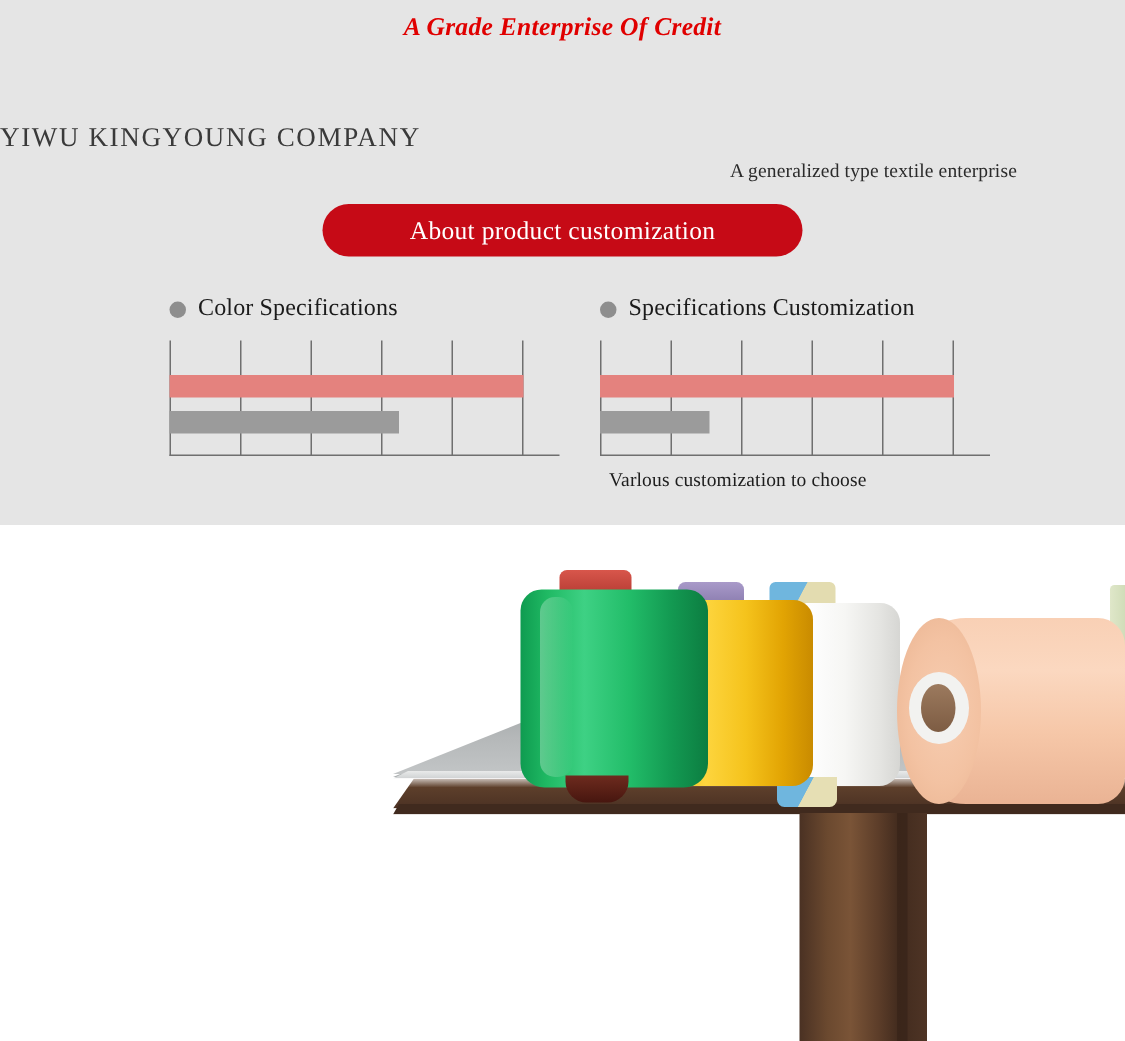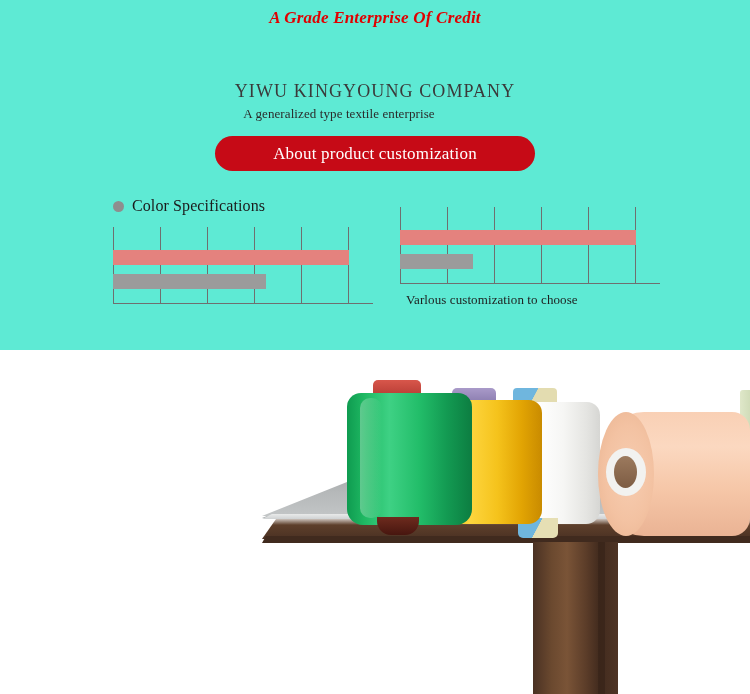--- a/index.html
+++ b/index.html
@@ -1,40 +1,40 @@
 <!DOCTYPE html>
 <html><head>
 <meta charset="utf-8">
 <style>
   html,body{margin:0;padding:0;background:#ffffff;}
   body{
     width:750px;height:694px;position:relative;overflow:hidden;
     font-family:"Liberation Sans",sans-serif;
     -webkit-font-smoothing:antialiased;
   }
-  .page{position:absolute;inset:0;background:#5eead4;}
+  .page{position:absolute;inset:0;background:#e5e5e5;}
 
   
   .tagline{
     position:absolute;left:0;top:8px;width:750px;text-align:center;
     font-family:"Liberation Serif",serif;font-style:italic;font-weight:700;
     font-size:17px;color:#e00000;letter-spacing:.2px;
   }
   .main-title{
     position:absolute;left:0;top:38px;width:750px;text-align:center;
     font-family:"Liberation Sans",sans-serif;font-weight:700;
     font-size:31px;color:#141414;letter-spacing:.5px;word-spacing:6px;
   }
   .company{
-    position:absolute;left:0;top:81px;width:750px;text-align:center;
+    position:absolute;left:0;top:81px;width:750px;text-align:left;
     font-family:"Liberation Serif",serif;font-weight:400;
     font-size:18px;color:#3a3a3a;letter-spacing:1.1px;
   }
   .subtitle{
-    position:absolute;left:0;top:106px;width:678px;text-align:center;
+    position:absolute;left:0;top:106px;width:678px;text-align:right;
     font-family:"Liberation Serif",serif;font-weight:400;
     font-size:13px;color:#2b2b2b;letter-spacing:.1px;
   }
   .cta{
     position:absolute;left:215px;top:136px;width:320px;height:35px;
     background:#c60a16;border-radius:18px;border:0;padding:0;
     display:flex;align-items:center;justify-content:center;cursor:pointer;
     font-family:"Liberation Serif",serif;font-size:17px;color:#ffffff;
     letter-spacing:.2px;
   }
@@ -211,20 +211,24 @@
       </div>
       <div class="axis-x"></div>
       <div class="bars">
         <span class="bar bar-red" style="width:236px"></span>
         <span class="bar bar-gray" style="width:153px"></span>
       </div>
     </div>
   </div>
 
   <div class="chart-block chart-right">
+    <div class="chart-head">
+      <span class="bullet"></span>
+      <span class="chart-title">Specifications Customization</span>
+    </div>
     <div class="plot plot-right">
       <div class="gridlines">
         <span class="gline" style="left:0px"></span>
         <span class="gline" style="left:47px"></span>
         <span class="gline" style="left:94px"></span>
         <span class="gline" style="left:141px"></span>
         <span class="gline" style="left:188px"></span>
         <span class="gline" style="left:235px"></span>
       </div>
       <div class="axis-x"></div>

